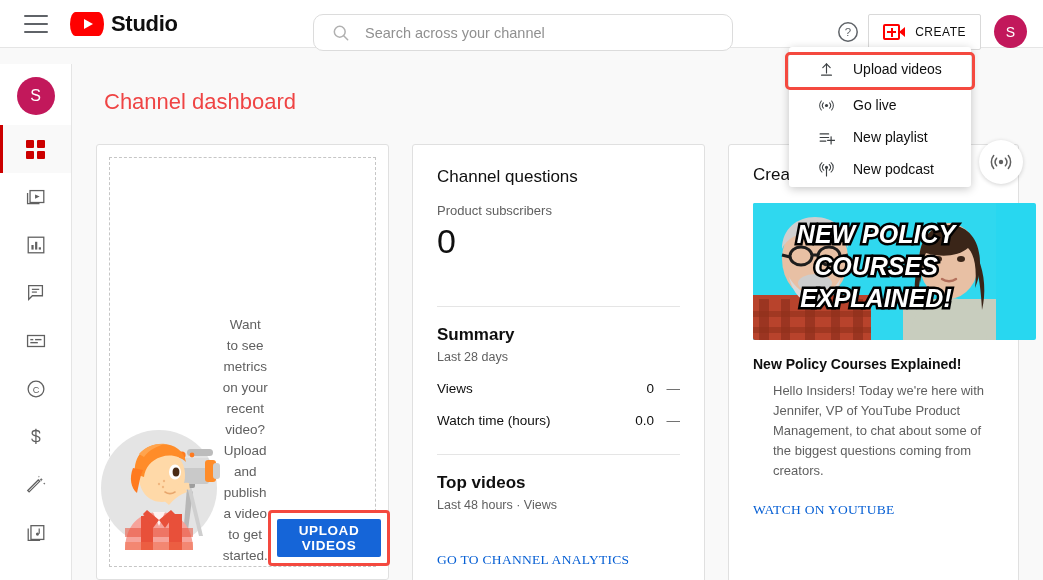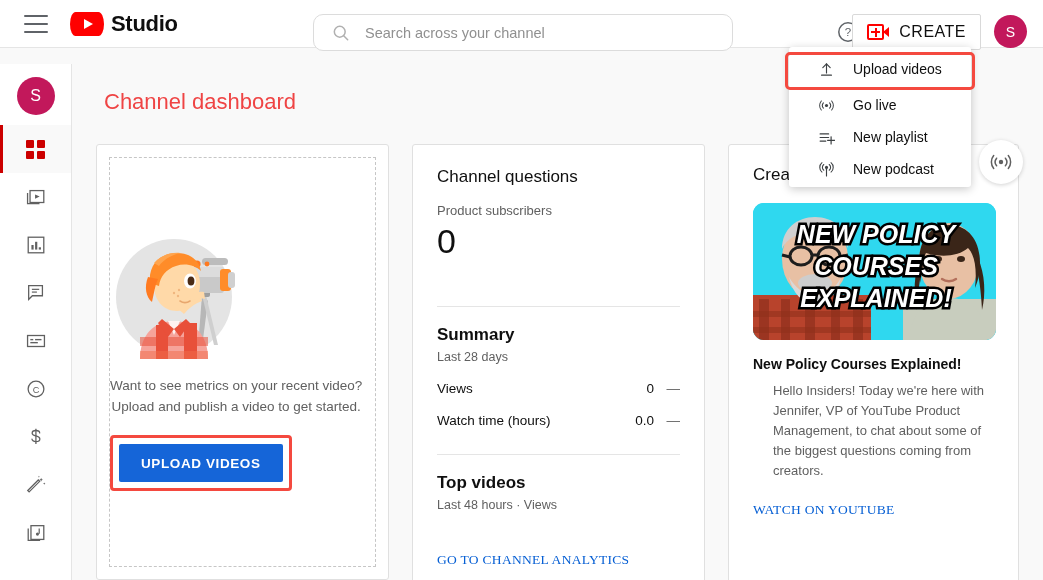--- a/index.html
+++ b/index.html
@@ -65,21 +65,21 @@
     width: 24px; height: 24px; cursor: pointer;
   }
   .create-btn {
     position: absolute; right: 62px; top: 14px;
     height: 36px; padding: 0 14px;
     border: 1px solid #d9d9d9; border-radius: 2px;
     background: #fff;
     display: flex; align-items: center; gap: 10px;
     cursor: pointer;
   }
-  .create-btn .label { font-size: 16px; font-weight: 500; letter-spacing: .5px; color: #0f0f0f; }
+  .create-btn .label { font-size: 12px; font-weight: 500; letter-spacing: .5px; color: #0f0f0f; }
   .cam-icon { width: 22px; height: 16px; position: relative; }
   .cam-icon .body {
     position: absolute; left: 0; top: 0; width: 17px; height: 16px;
     border: 2px solid #ff0000; border-radius: 2px;
   }
   .cam-icon .plus-v { position: absolute; left: 7.5px; top: 3.5px; width: 2px; height: 9px; background: #ff0000; }
   .cam-icon .plus-h { position: absolute; left: 4px; top: 7px; width: 9px; height: 2px; background: #ff0000; }
   .cam-icon .lens {
     position: absolute; left: 16px; top: 3px; width: 0; height: 0;
     border-right: 6px solid #ff0000;
@@ -134,21 +134,21 @@
   .card {
     position: absolute; background: #fff;
     border: 1px solid #e0e0e0; border-radius: 3px;
   }
 
   
   #card-upload { left: 24px; top: 80px; width: 293px; height: 436px; }
   .dashed {
     position: absolute; left: 12px; top: 12px; right: 12px; bottom: 12px;
     border: 1px dashed #c6c6c6;
-    display: flex; flex-direction: column; align-items: flex-start; justify-content: center;
+    display: flex; flex-direction: row; align-items: flex-end; justify-content: center;
   }
   .illus { width: 128px; height: 128px; position: relative; margin-bottom: 14px; }
   .prompt { font-size: 13.5px; color: #606060; text-align: center; line-height: 21px; }
   .upload-highlight {
     margin-top: 18px; padding: 6px;
     border: 3px solid #f4493f; border-radius: 4px;
     background: #fff;
   }
   .upload-btn {
     background: #1565d8; color: #fff;
@@ -175,22 +175,22 @@
   .metric-row .m-val { color: #0f0f0f; }
   .metric-row .m-dash { width: 26px; text-align: right; color: #606060; }
   .link {
     font-size: 13.5px; font-weight: 500; color: #065fd4;
     letter-spacing: .3px; cursor: pointer; font-family: Liberation Serif, serif;
   }
 
   
   #card-insider { left: 656px; top: 80px; width: 291px; height: 444px; padding: 20px 24px 22px; }
   .thumb {
-    width: 243px; height: 137px; margin-top: 18px;
-    position: relative; overflow: hidden; border-radius: 11px;
+    width: 283px; height: 137px; margin-top: 18px;
+    position: relative; overflow: hidden; border-radius: 2px;
     background: #28d7f0;
   }
   .news-title { font-size: 14px; font-weight: 700; color: #0f0f0f; margin-top: 16px; }
   .news-body { font-size: 13px; color: #606060; line-height: 20px; margin-top: 9px; margin-left: 20px; }
 
   
   .fab {
     position: absolute; right: 20px; top: 76px;
     width: 44px; height: 44px; border-radius: 50%;
     background: #fff; box-shadow: 0 1px 4px rgba(0,0,0,.18);

